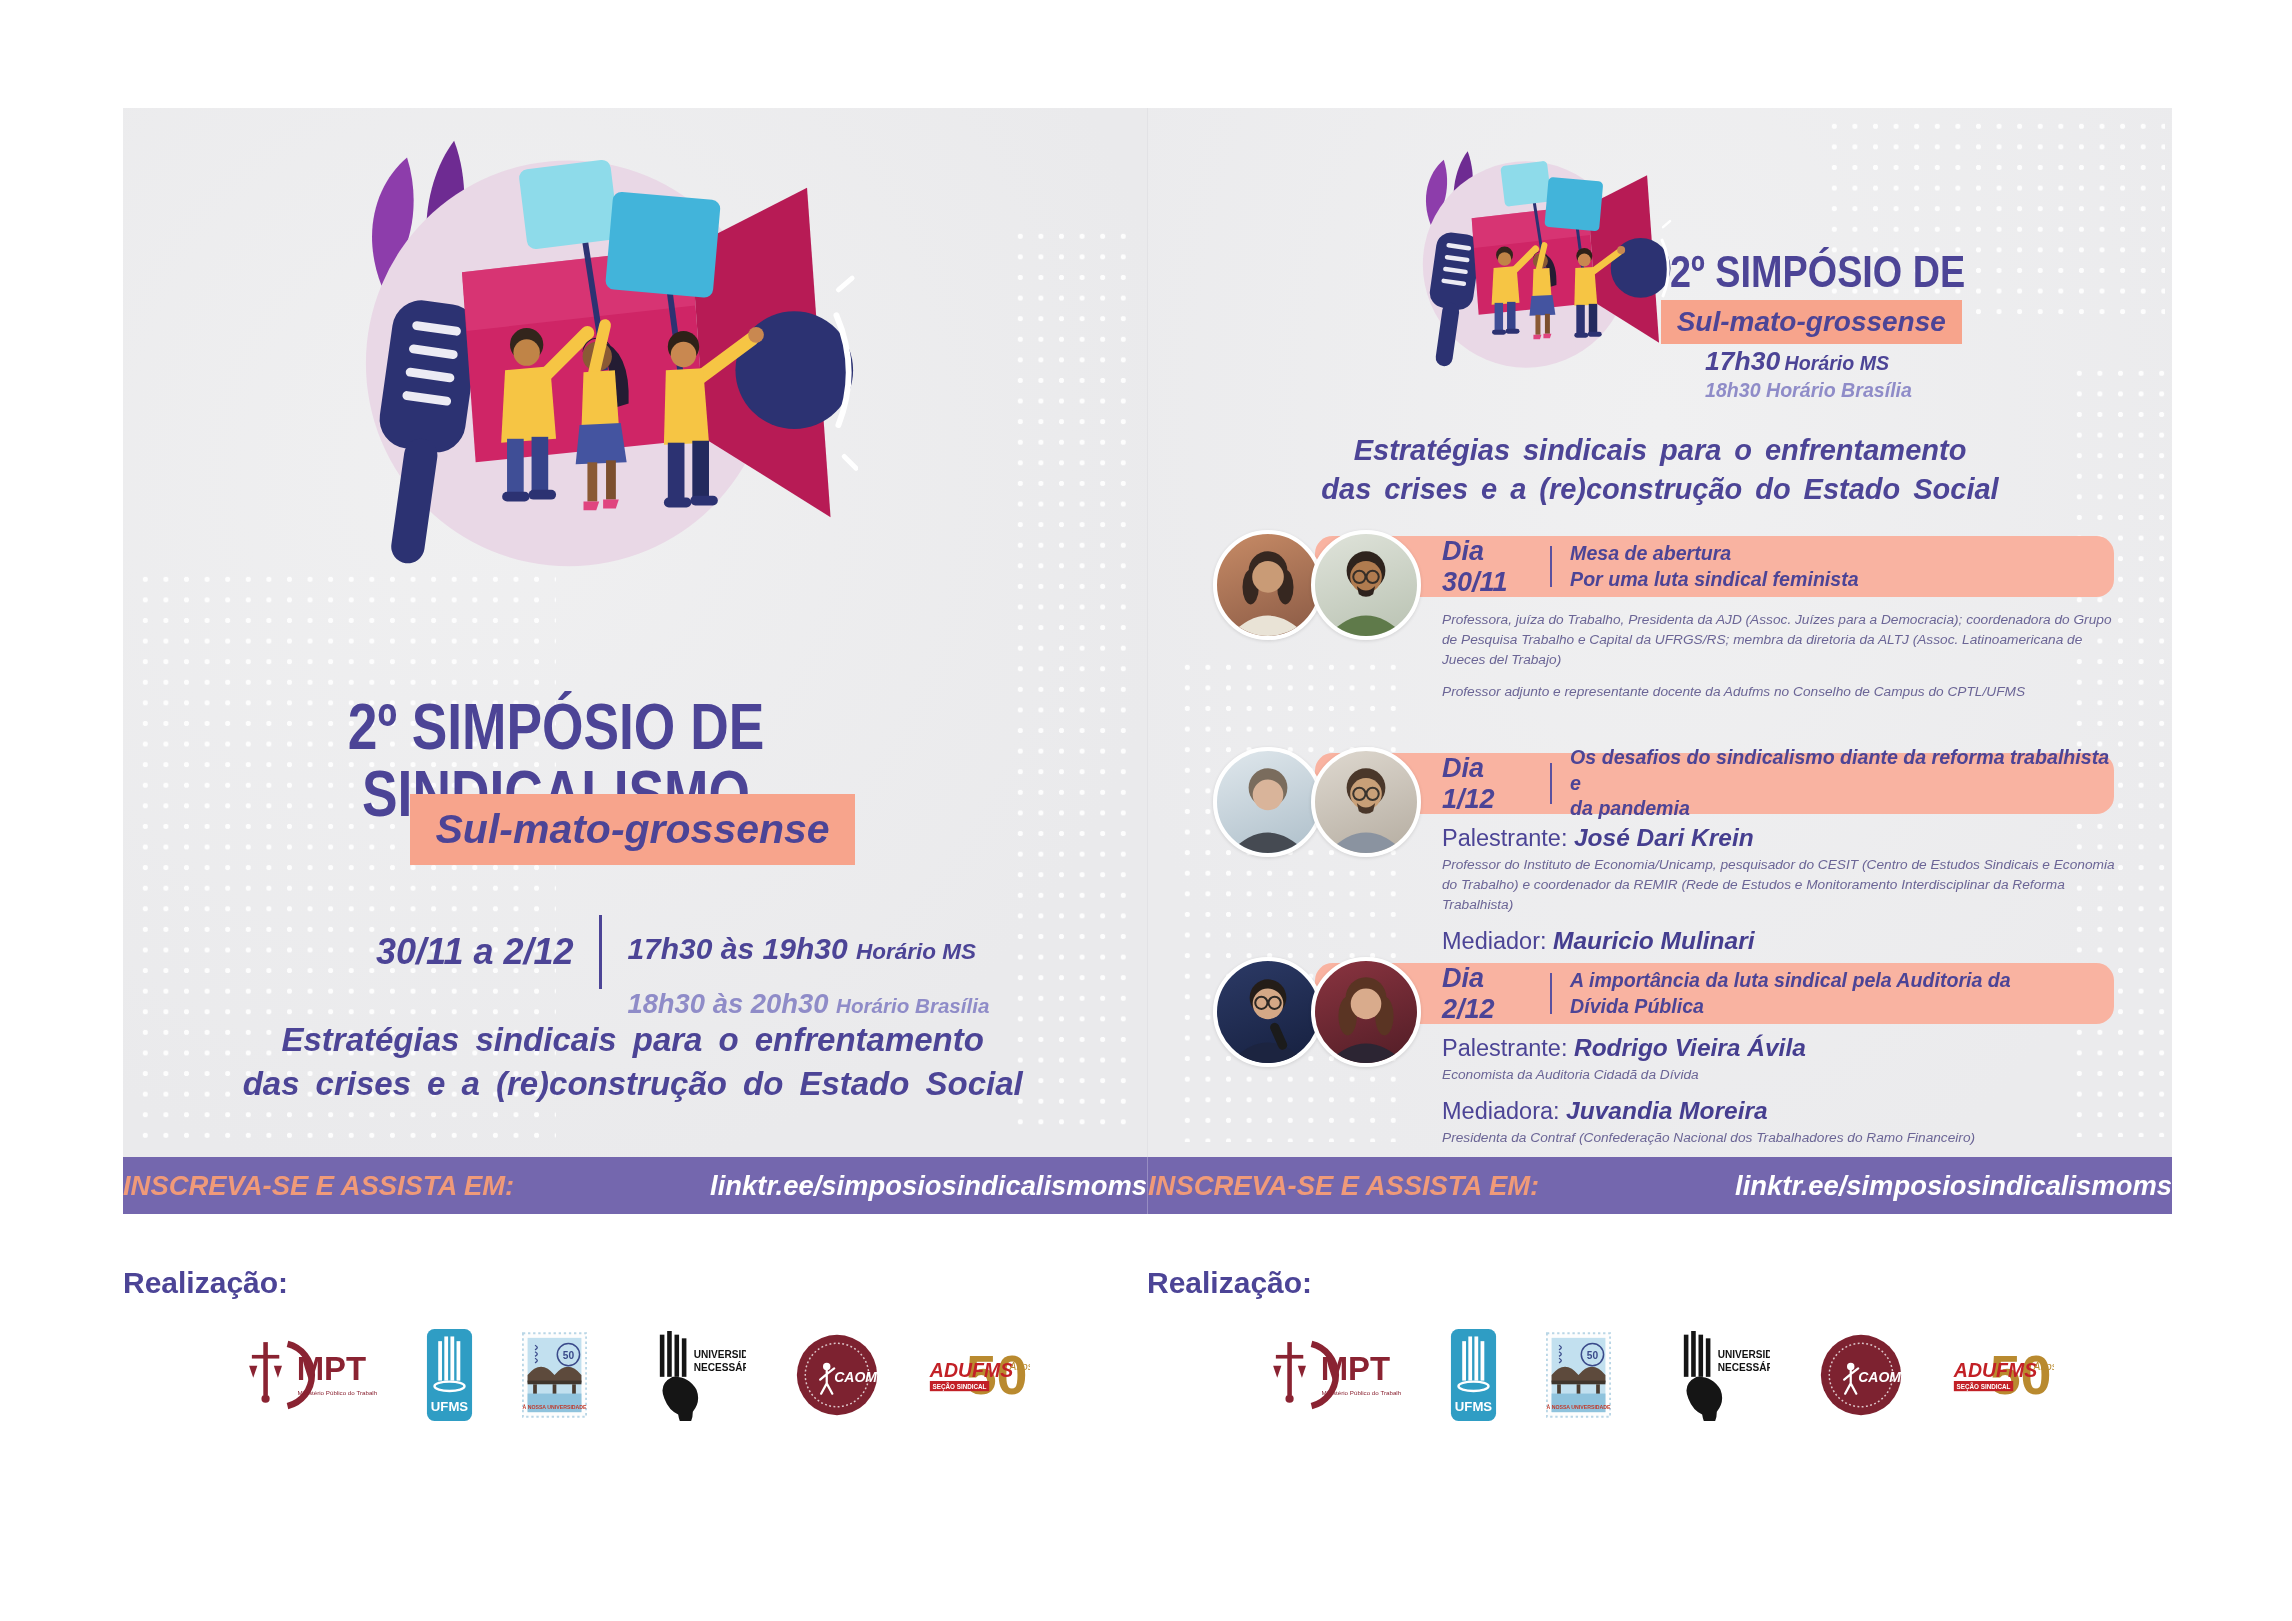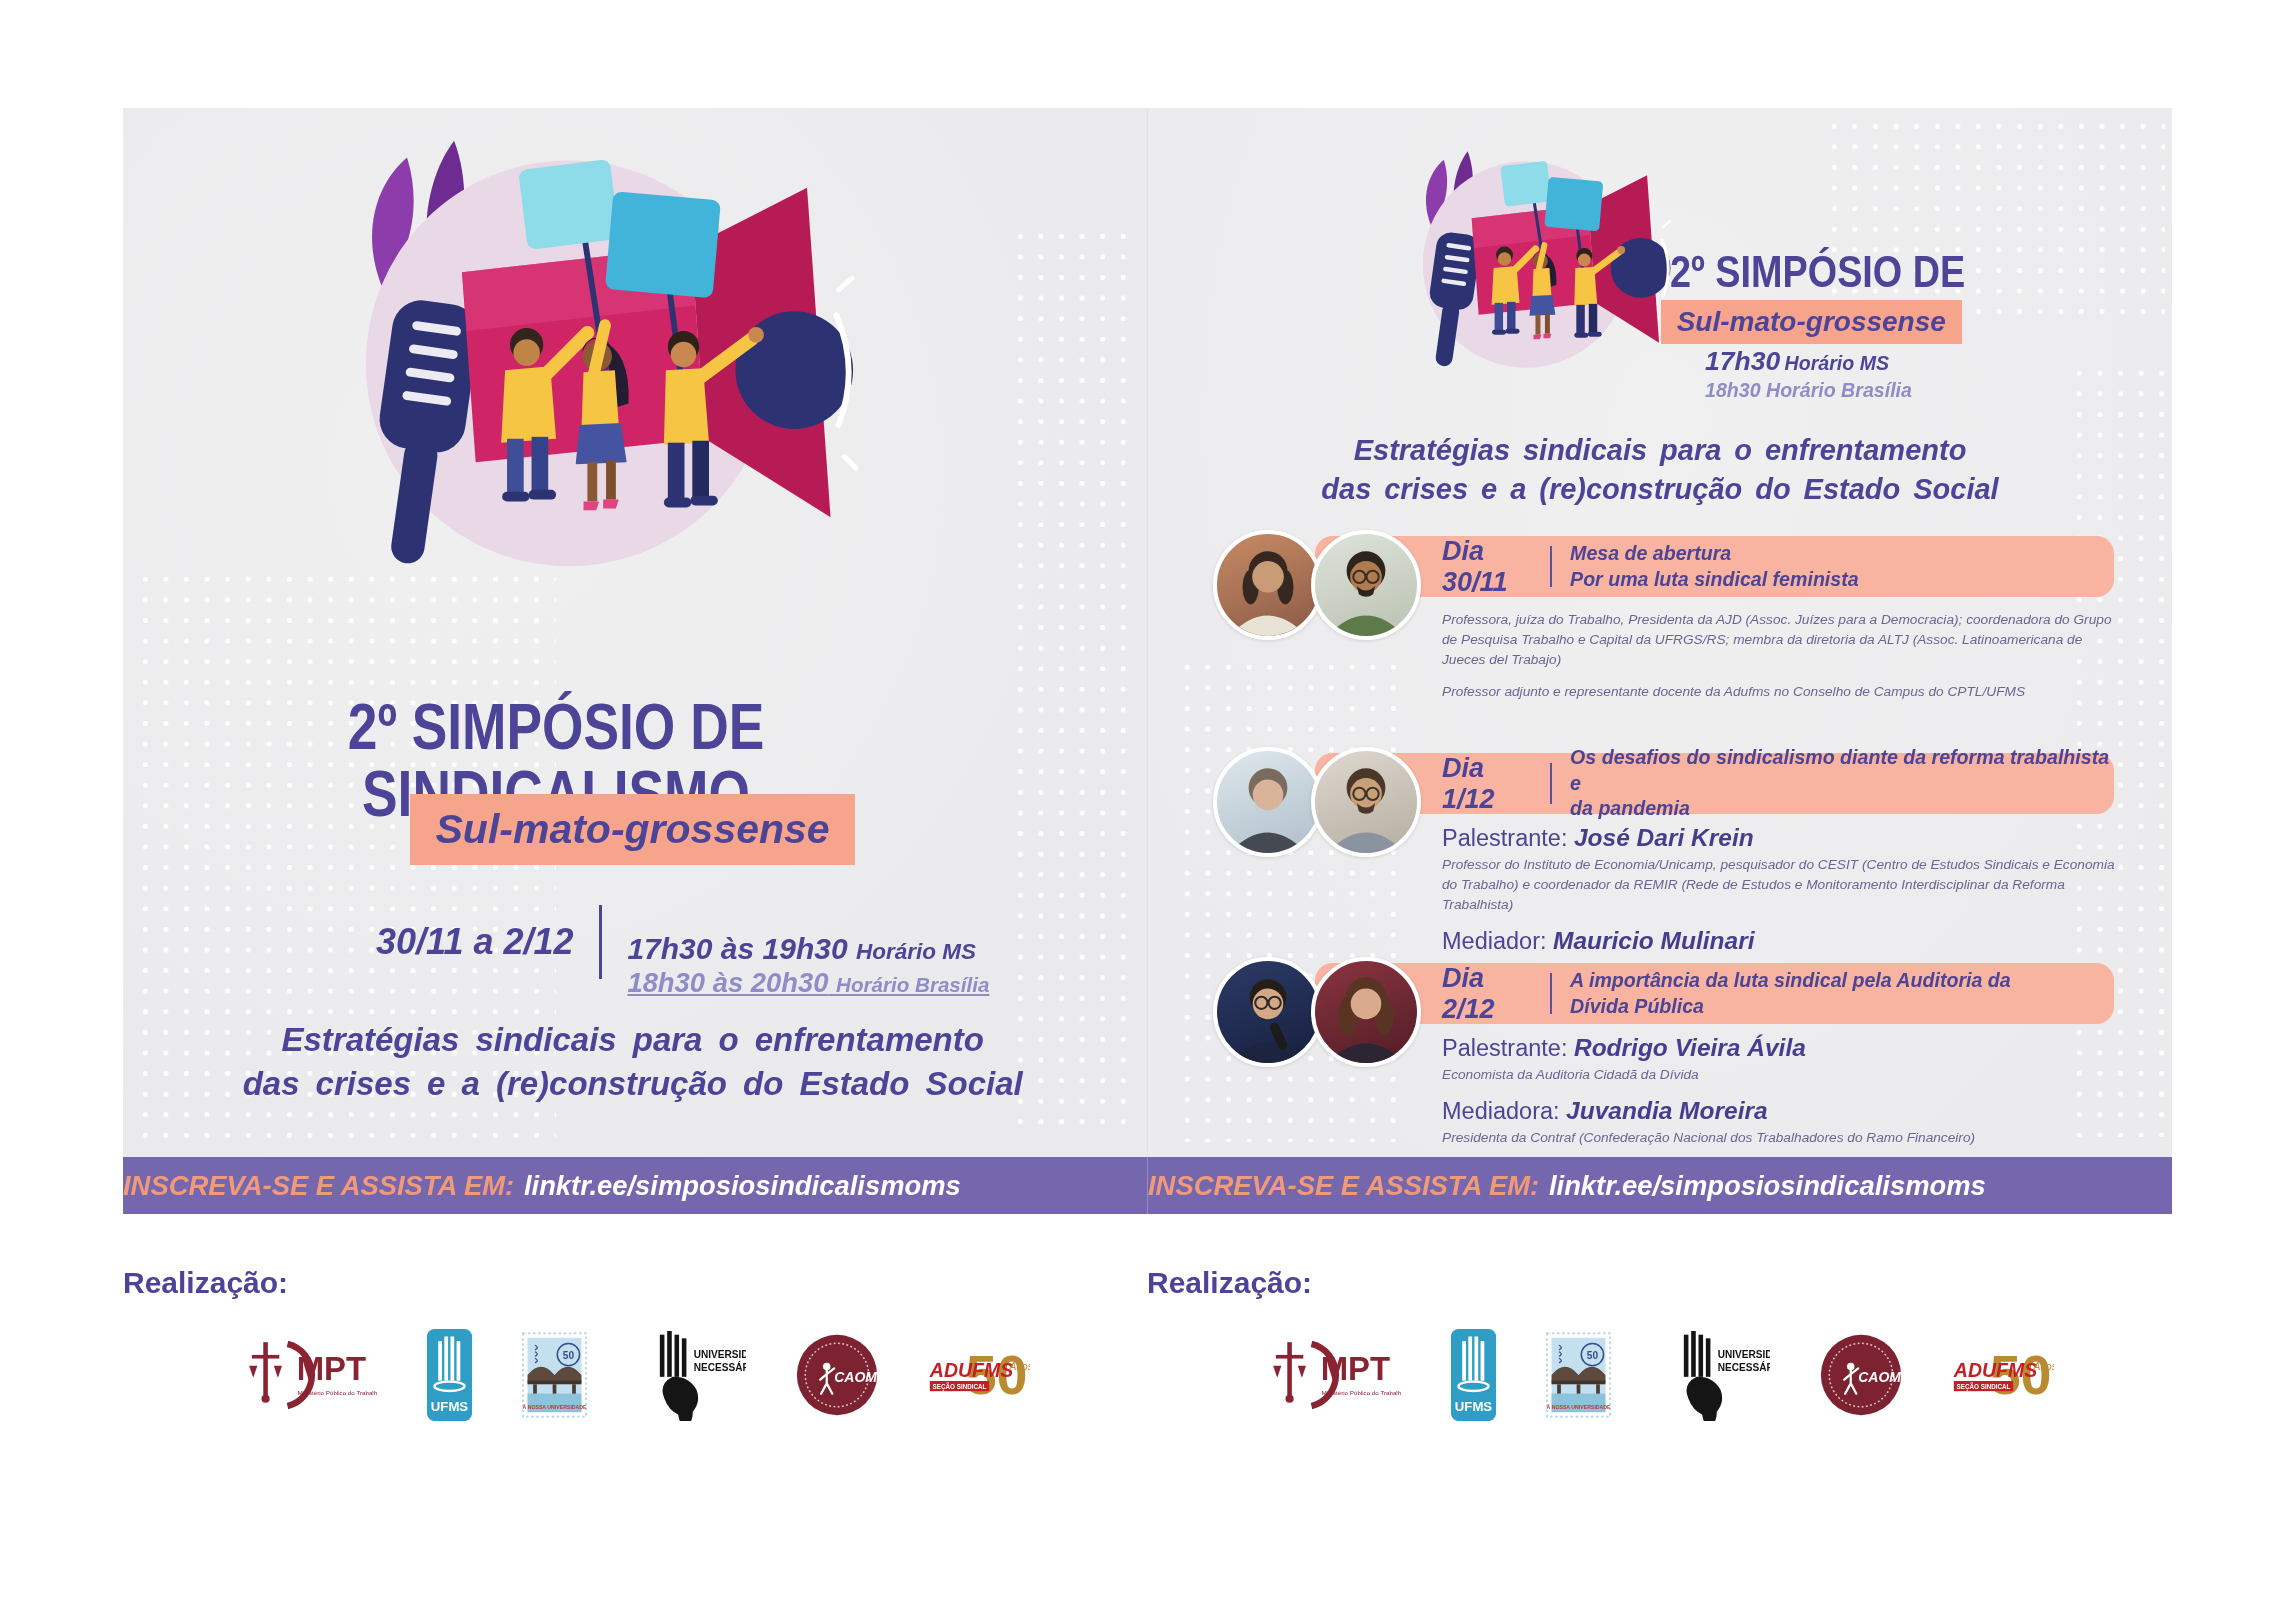--- a/index.html
+++ b/index.html
@@ -24,21 +24,21 @@
   .cover-title{position:absolute;left:90px;top:541px;width:686px;text-align:center;
     font-weight:bold;font-size:65px;line-height:1.04;letter-spacing:0;
     transform:scaleX(.82);transform-origin:50% 0;color:#4c4496;}
   .badge{position:absolute;background:#f7a48c;color:#4c4496;font-style:italic;font-weight:bold;}
   .cover-badge{left:287px;top:686px;font-size:41px;padding:11.8px 25.5px;}
   .schedule{position:absolute;left:253px;top:776px;display:flex;align-items:center;}
   .sched-date{font-size:36px;font-weight:bold;font-style:italic;}
   .sched-sep{width:2.9px;height:74px;background:#4c4496;margin:0 25.5px;}
   .t-big{font-size:30px;font-weight:bold;font-style:italic;color:#4c4496;margin-top:48px;}
   .t-big .t-label{font-size:22.5px;}
-  .t-small{font-size:27.4px;font-weight:bold;font-style:italic;color:#8f8cc8;margin-top:1px;text-decoration:underline;}
+  .t-small{font-size:27.4px;font-weight:bold;font-style:italic;color:#8f8cc8;margin-top:22px;}
   .t-small .t-label{font-size:20.6px;}
   .theme{position:absolute;font-weight:bold;font-style:italic;color:#4c4496;text-align:center;word-spacing:6.9px;}
   .cover-theme{left:14.7px;top:910px;width:990px;font-size:33px;line-height:1.32;}
 
   
   .prog-title{position:absolute;left:522px;top:102px;font-weight:bold;font-size:45px;line-height:1.1;
     transform:scaleX(.84);transform-origin:0 0;color:#4c4496;}
   .prog-badge{left:513px;top:192px;font-size:28px;padding:5.9px 15.7px;}
   .prog-time1{position:absolute;left:557px;top:238px;font-weight:bold;font-style:italic;color:#4c4496;}
   .prog-time1 .big{font-size:26.5px;} .prog-time1 .t-label{font-size:19.6px;}
@@ -62,21 +62,21 @@
   .ph-s2b{--bg1:#ded8cf;--bg2:#b5ada1;--skin:#c9a078;--hair:#4a372a;--shirt:#8a93a0;}
   .ph-s3a{--bg1:#2c3a66;--bg2:#16203f;--skin:#d4a886;--hair:#241d18;--shirt:#1c2440;}
   .ph-s3b{--bg1:#8a3440;--bg2:#511d26;--skin:#d9ab8c;--hair:#5a3423;--shirt:#2c2533;}
   .info{position:absolute;left:294px;top:71px;width:686px;}
   .role-line{font-size:23.5px;color:#4c4496;}
   .pname{font-weight:bold;font-style:italic;font-size:24.5px;color:#453e8f;}
   .bio{font-size:13.7px;font-style:italic;color:#6b6596;line-height:1.45;margin:2.9px 0 12.7px;}
 
   
   .banner{position:absolute;left:0;top:1049px;width:2049px;height:57px;background:#7467ae;display:flex;}
-  .banner-half{flex:1;display:flex;align-items:center;justify-content:flex-start;gap:9.8px;}
+  .banner-half{flex:1;display:flex;align-items:center;justify-content:space-between;gap:9.8px;}
   .banner-half+.banner-half{border-left:1px solid rgba(255,255,255,.25);}
   .cta-label{font-size:27.4px;font-weight:bold;font-style:italic;color:#f09a79;}
   .cta-link{font-size:27.4px;font-weight:bold;font-style:italic;color:#ffffff;}
 
   
   .footer{position:absolute;left:123px;top:1266px;width:2049px;display:flex;}
   .footer-half{width:1024px;}
   .realization{font-size:30px;font-weight:bold;color:#4c4496;}
   .logo-row{margin-top:21.6px;display:flex;justify-content:center;align-items:center;gap:49px;height:106px;}
   .logo{flex:none;}

